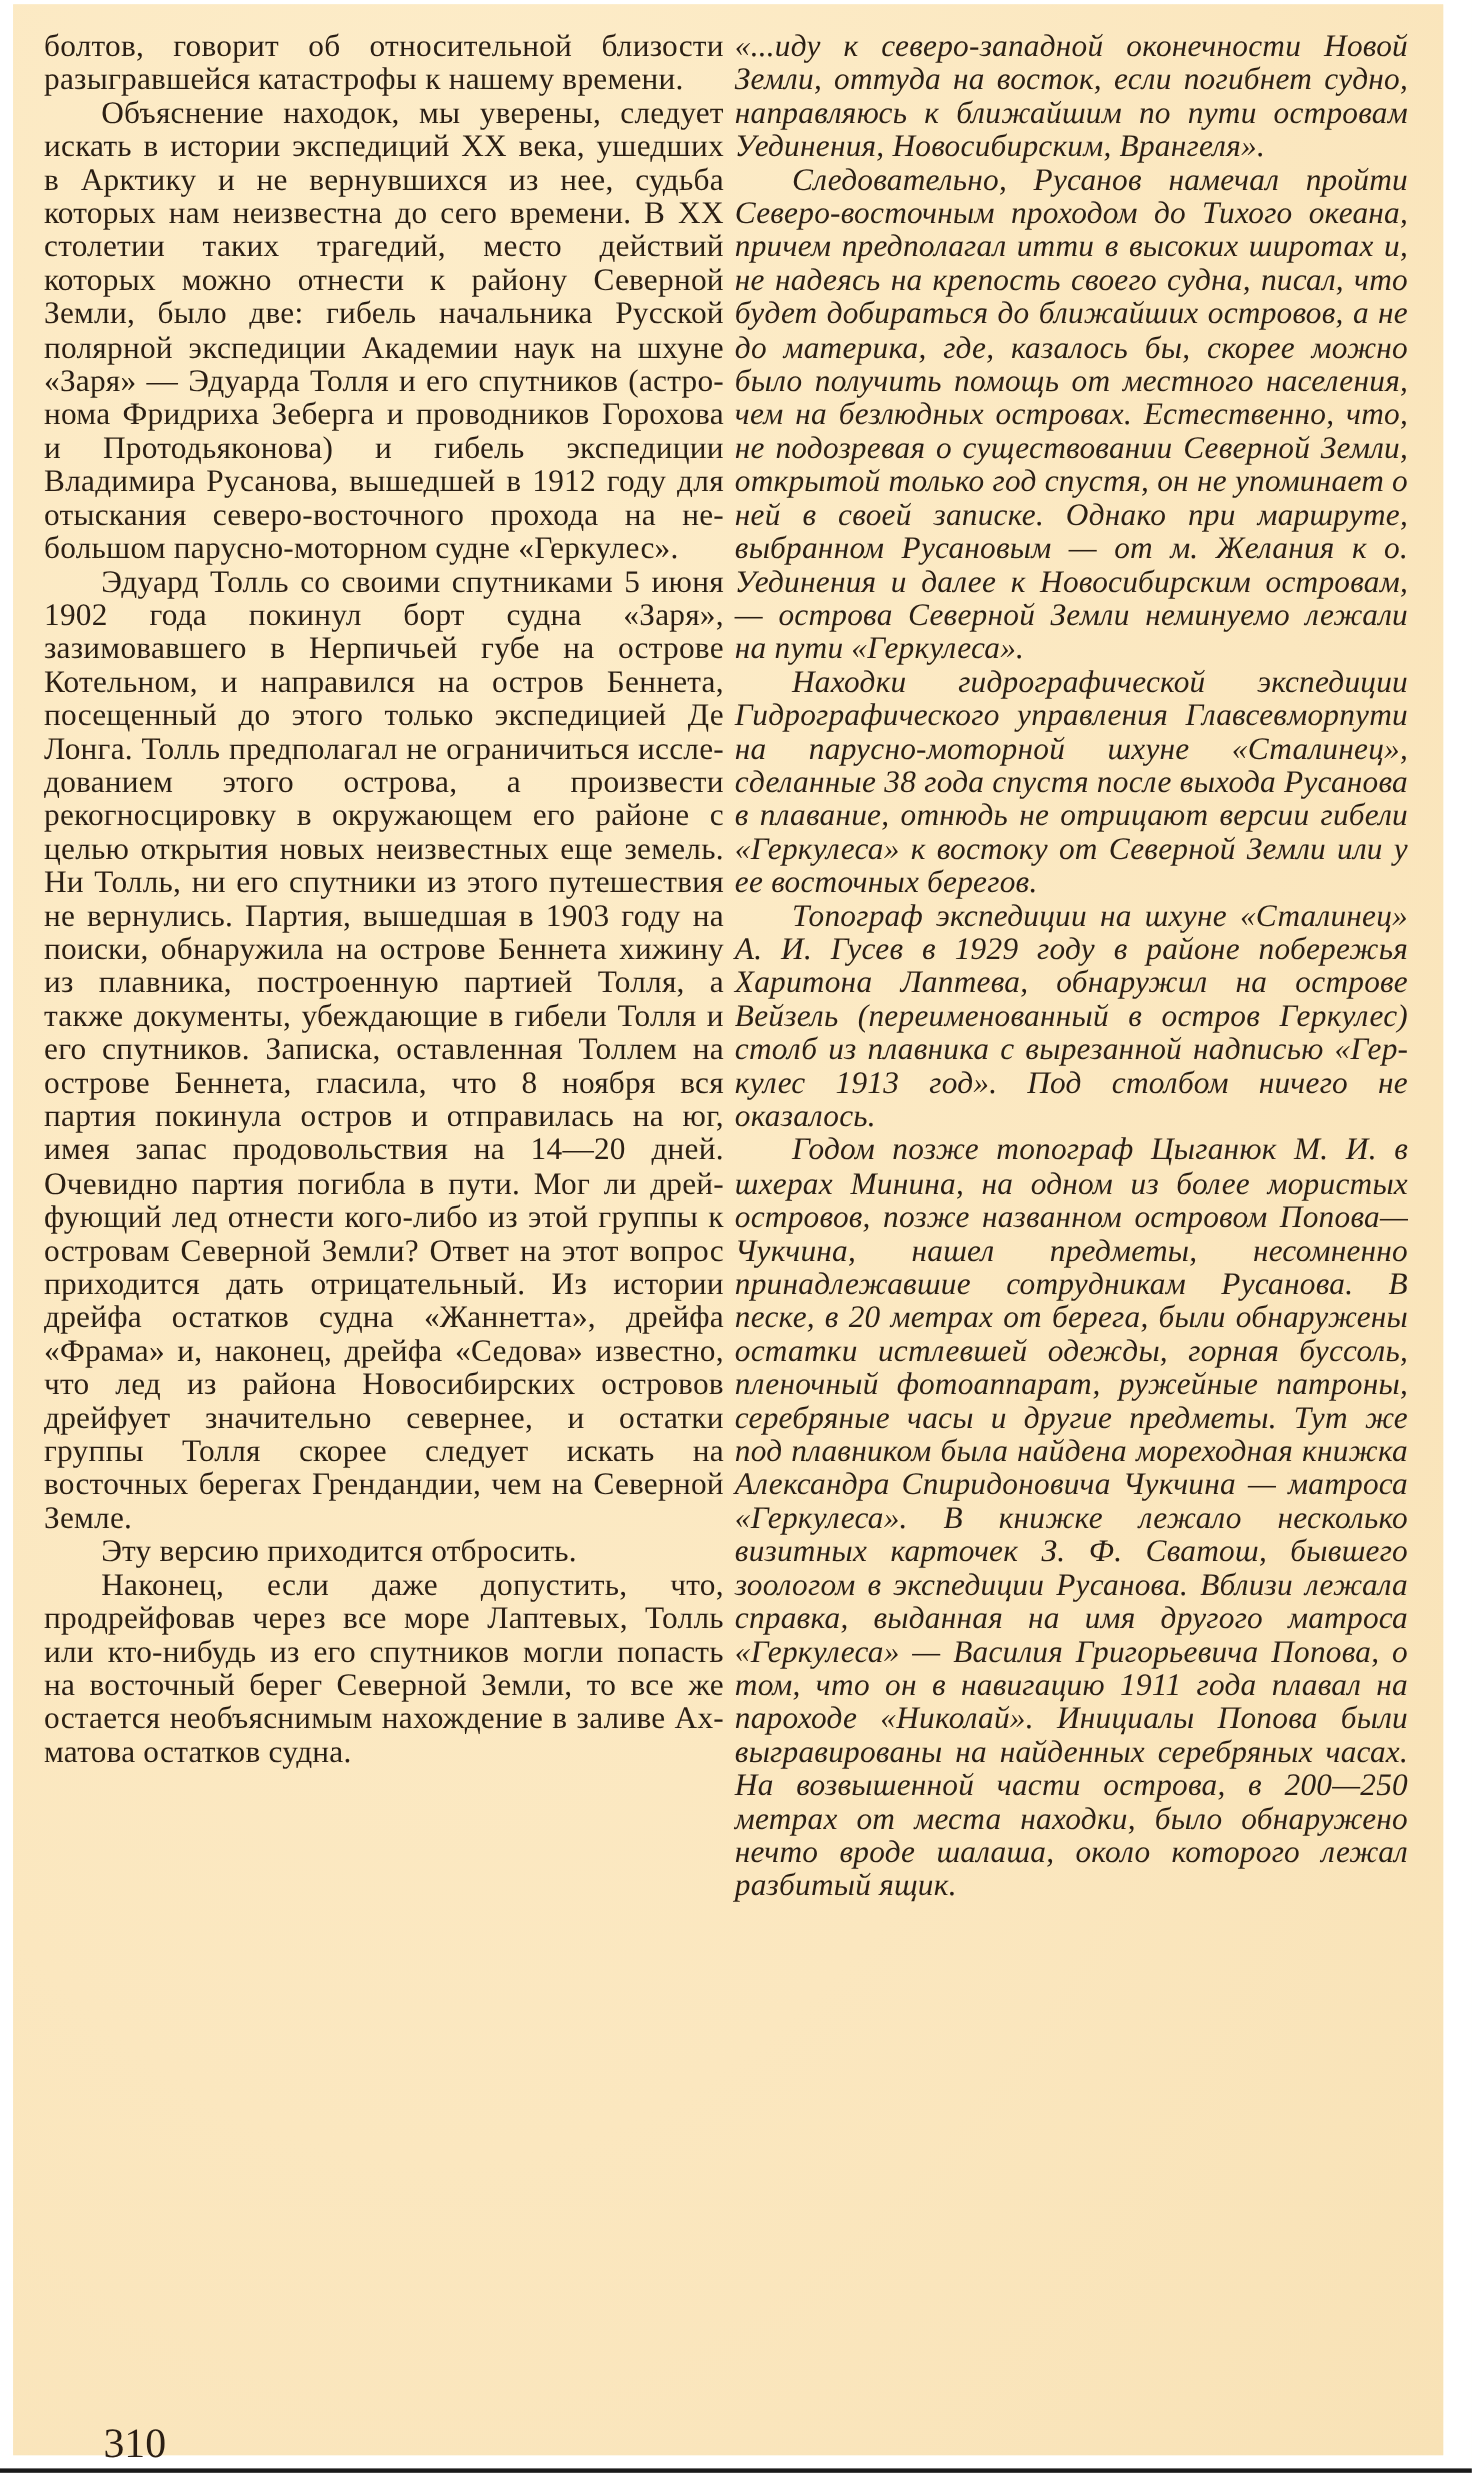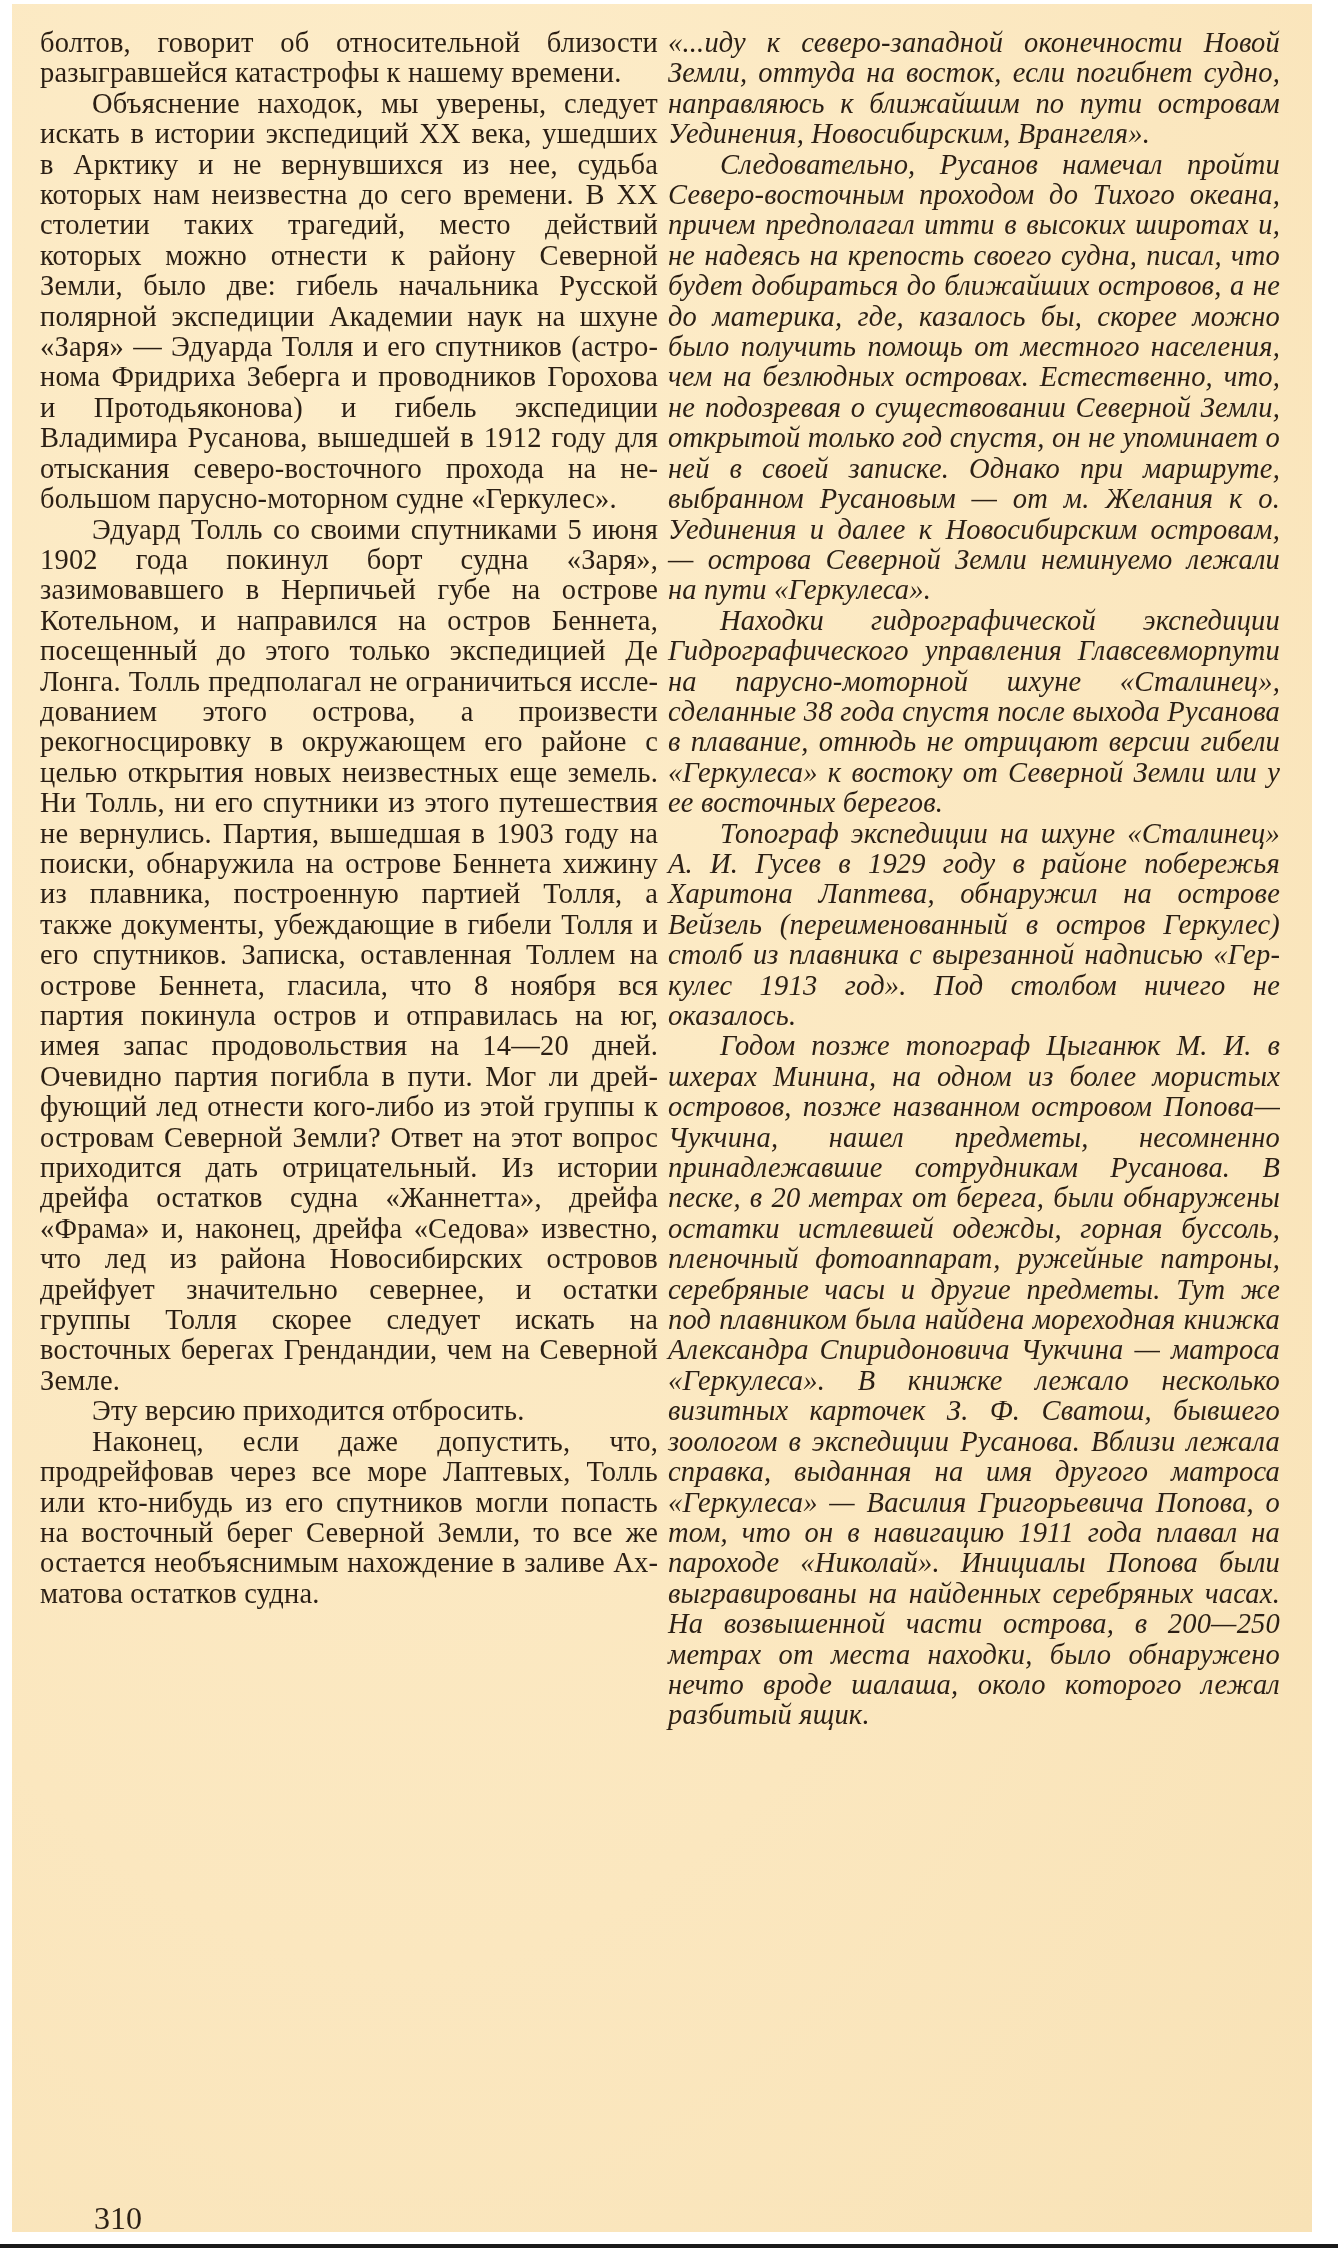--- a/index.html
+++ b/index.html
@@ -45,21 +45,21 @@
     margin: 0;
     text-align: justify;
     text-indent: 52px;
     hyphens: manual;
   }
   .para.noindent { text-indent: 0; margin-top: 16px; }
   .page-number {
     position: absolute;
     left: 82px;
     top: 2196px;
-    font-size: 32px;
+    font-size: 38px;
     color: #2b1f14;
     text-align: right;
   }
 </style>
 </head>
 <body>
 
 <div class="page">
   <div class="column col-left">
     <p class="para noindent">болтов, говорит об относительной бли­зости разыгравшейся катастрофы к на­шему времени.</p>

